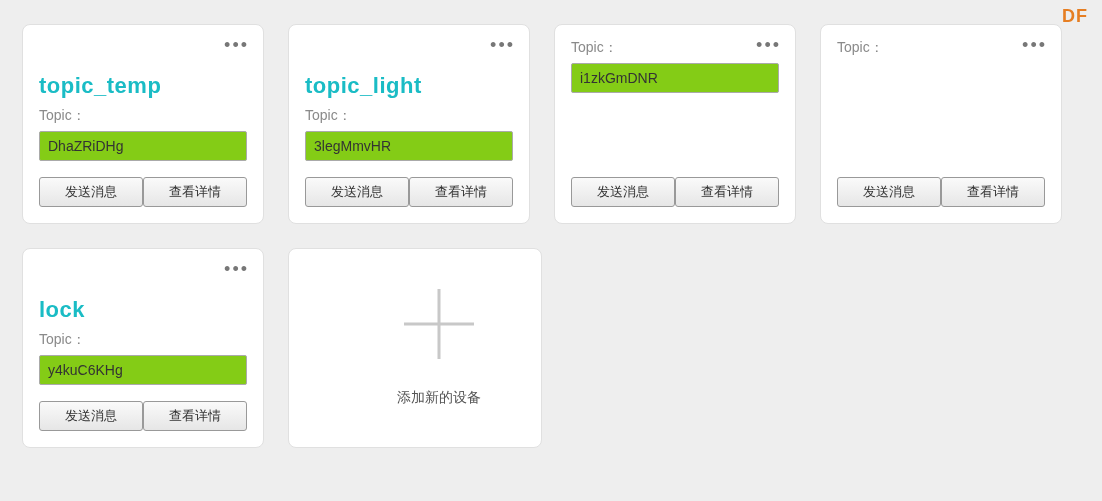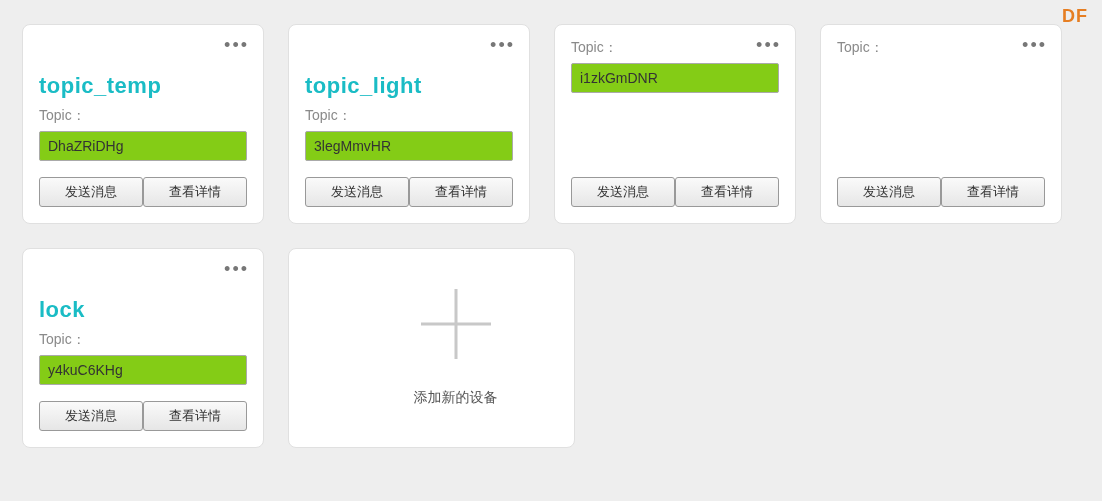--- a/index.html
+++ b/index.html
@@ -90,21 +90,21 @@
       font-size: 13px;
       color: #333;
       cursor: pointer;
       border-radius: 3px;
       text-align: center;
     }
     .add-card {
       background: #fff;
       border: 1px solid #e0e0e0;
       border-radius: 8px;
-      width: 287px;
+      width: 254px;
       height: 200px;
       display: flex;
       flex-direction: column;
       align-items: center;
       justify-content: center;
       cursor: pointer;
       padding-left: 48px;
     }
     .plus-icon {
       width: 70px;

